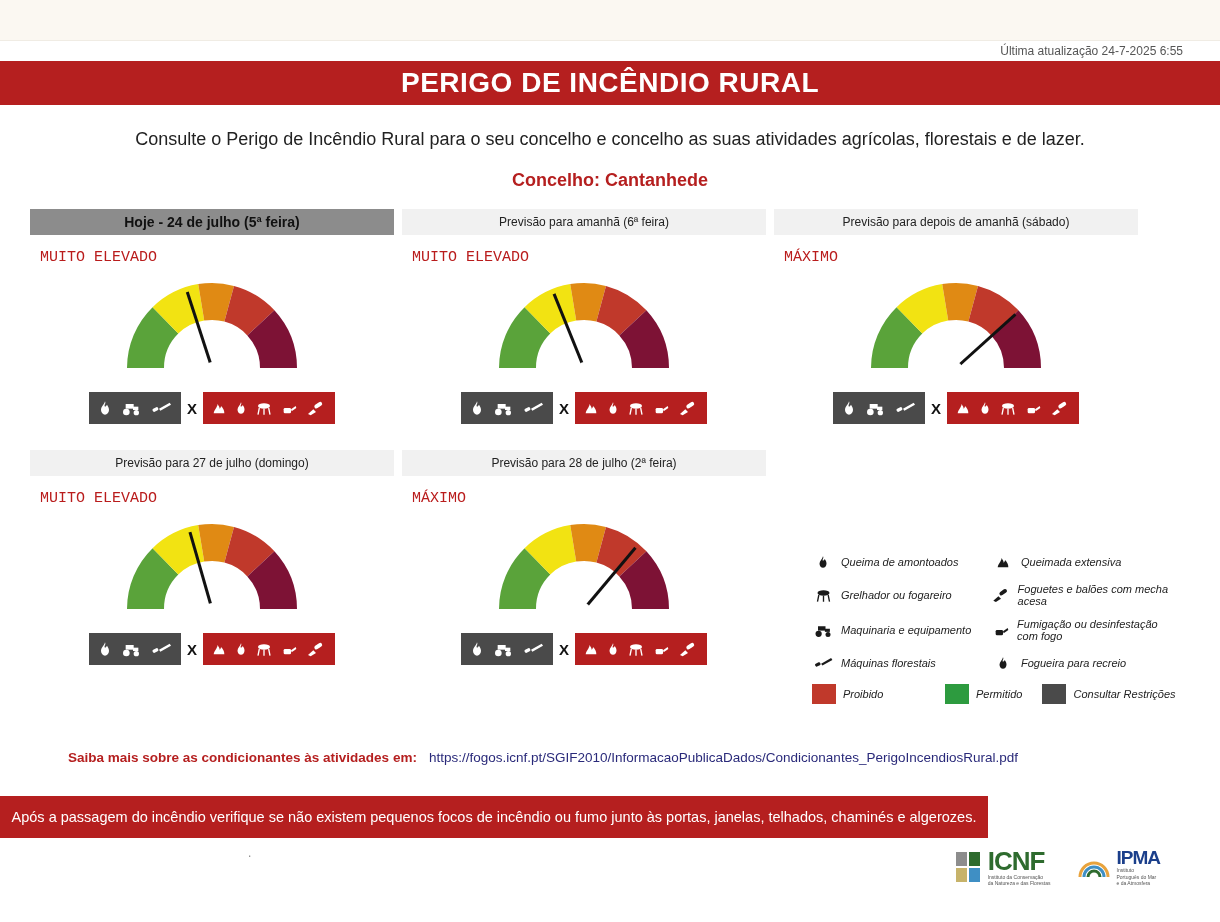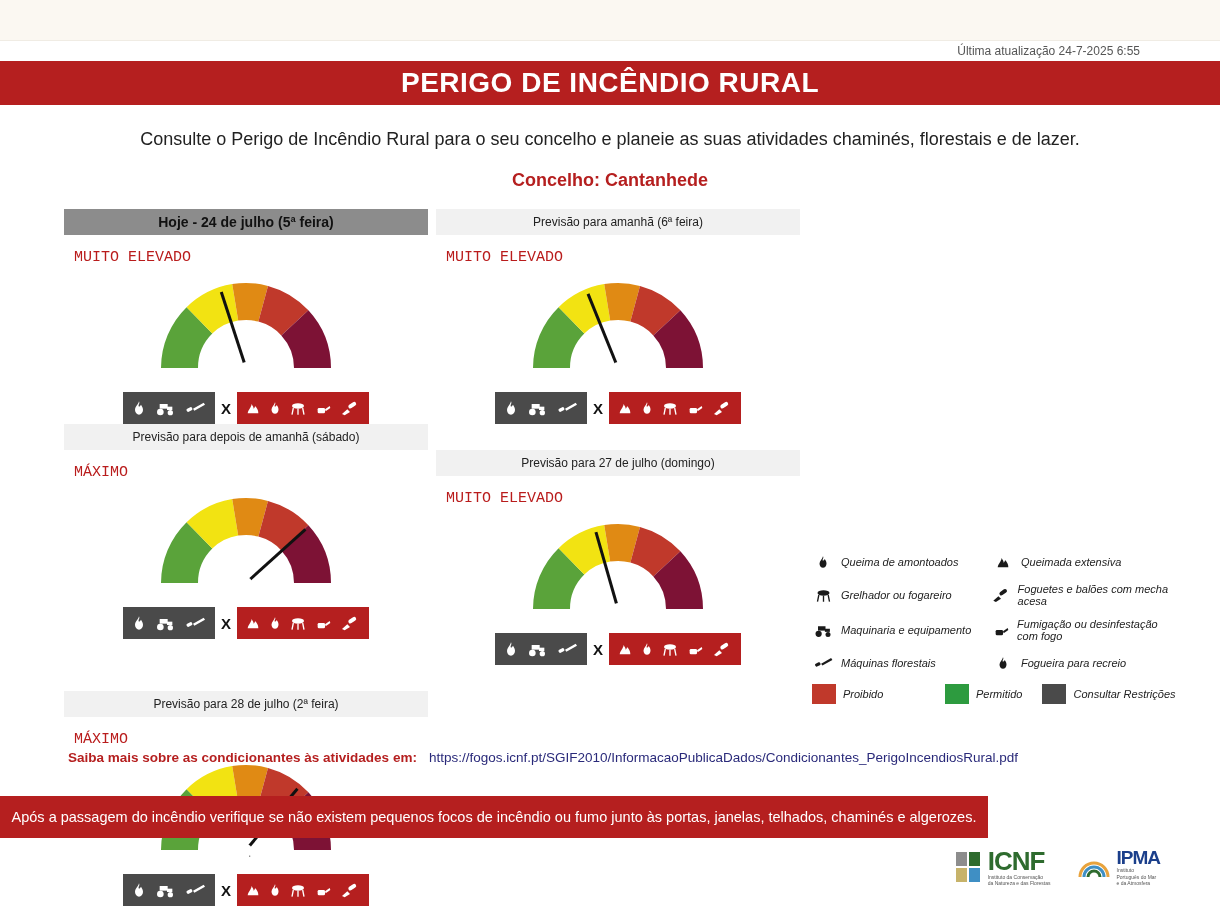--- a/index.html
+++ b/index.html
@@ -10,21 +10,21 @@
     color:#1a1a1a;
     overflow:hidden;
     position:relative;
   }
   .top-strip{
     height:40px;background:#fbf8f2;border-bottom:1px solid #f0ece4;
   }
   .update-bar{
     height:20px;background:#ffffff;
     display:flex;justify-content:flex-end;align-items:center;
-    padding-right:80px;
+    padding-right:37px;
     font-size:12px;color:#555;
   }
   .title-bar{
     background:#b51f1f;
     height:44px;
     display:flex;align-items:center;justify-content:center;
     color:#fff;
     font-size:28px;font-weight:bold;
     letter-spacing:.5px;
   }
@@ -36,21 +36,21 @@
   }
   .concelho{
     text-align:center;
     font-size:18px;
     font-weight:bold;
     color:#b51f1f;
     margin-top:20px;
   }
   .grid{
     margin-top:18px;
-    padding:0 60px;
+    padding:0 26px;
     display:flex;
     flex-wrap:wrap;
   }
   .panel{
     width:372px;
     margin-right:0;
     box-sizing:border-box;
   }
   .panel-head{
     height:26px;
@@ -162,21 +162,21 @@
 <div class="top-strip"></div>
 
 <div class="update-bar">
   <span>Última atualização 24-7-2025 6:55</span>
 </div>
 
 <div class="title-bar">
   <span>PERIGO DE INCÊNDIO RURAL</span>
 </div>
 
-<div class="intro">Consulte o Perigo de Incêndio Rural para o seu concelho e planeie as suas atividades chaminés, florestais e de lazer.</div>
+<div class="intro">Consulte o Perigo de Incêndio Rural para o seu concelho e concelho as suas atividades agrícolas, florestais e de lazer.</div>
 <div class="concelho">Concelho: Cantanhede</div>
 
 <div class="grid">
 
   <div class="panel">
     <div class="panel-head today">Hoje - 24 de julho (5ª feira)</div>
     <div class="level">MUITO ELEVADO</div>
     <div class="gauge-wrap">
       <svg class="gauge" width="190" height="118" viewBox="0 0 190 118">
         <g transform="translate(95,100)">

